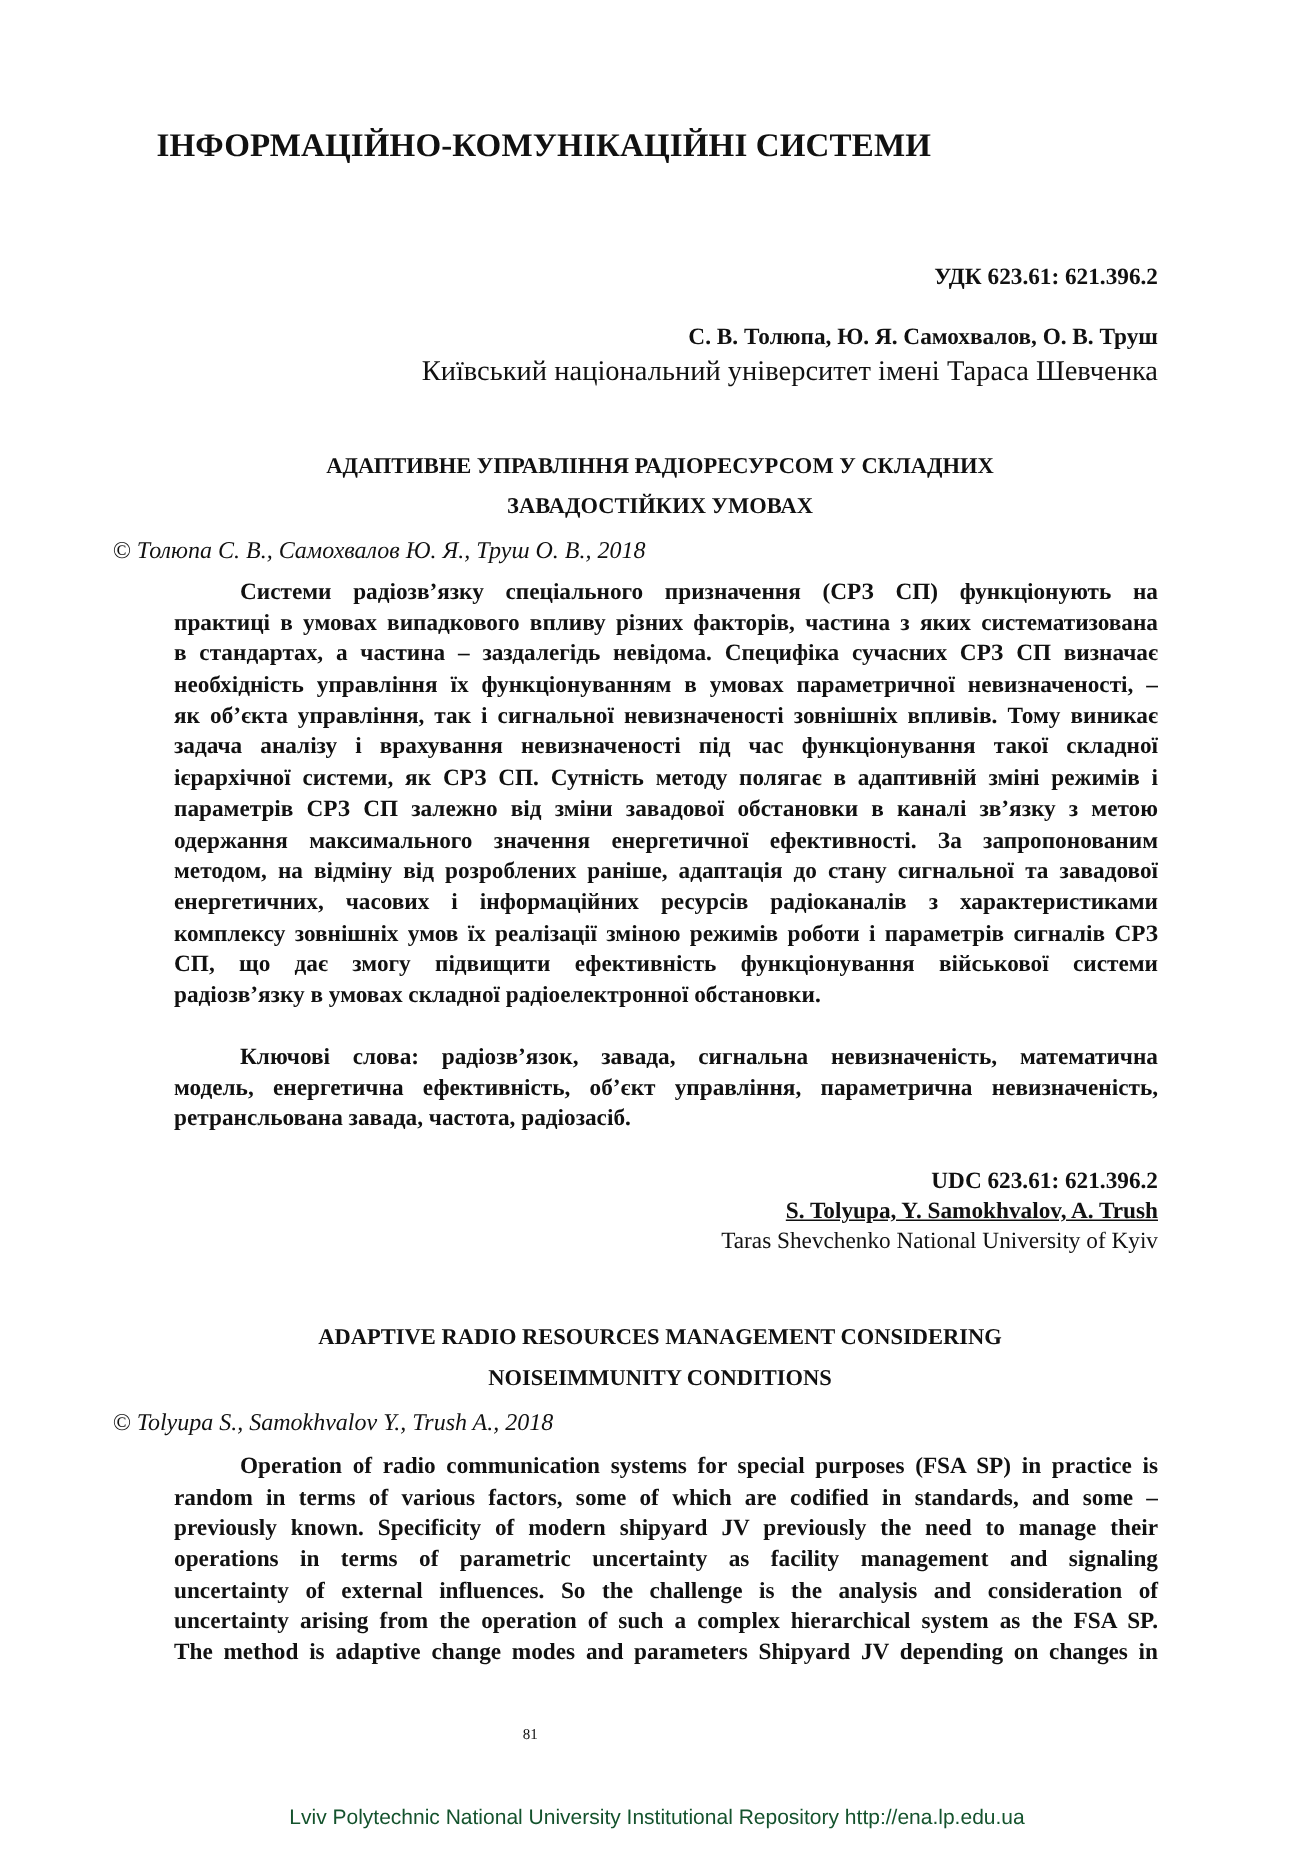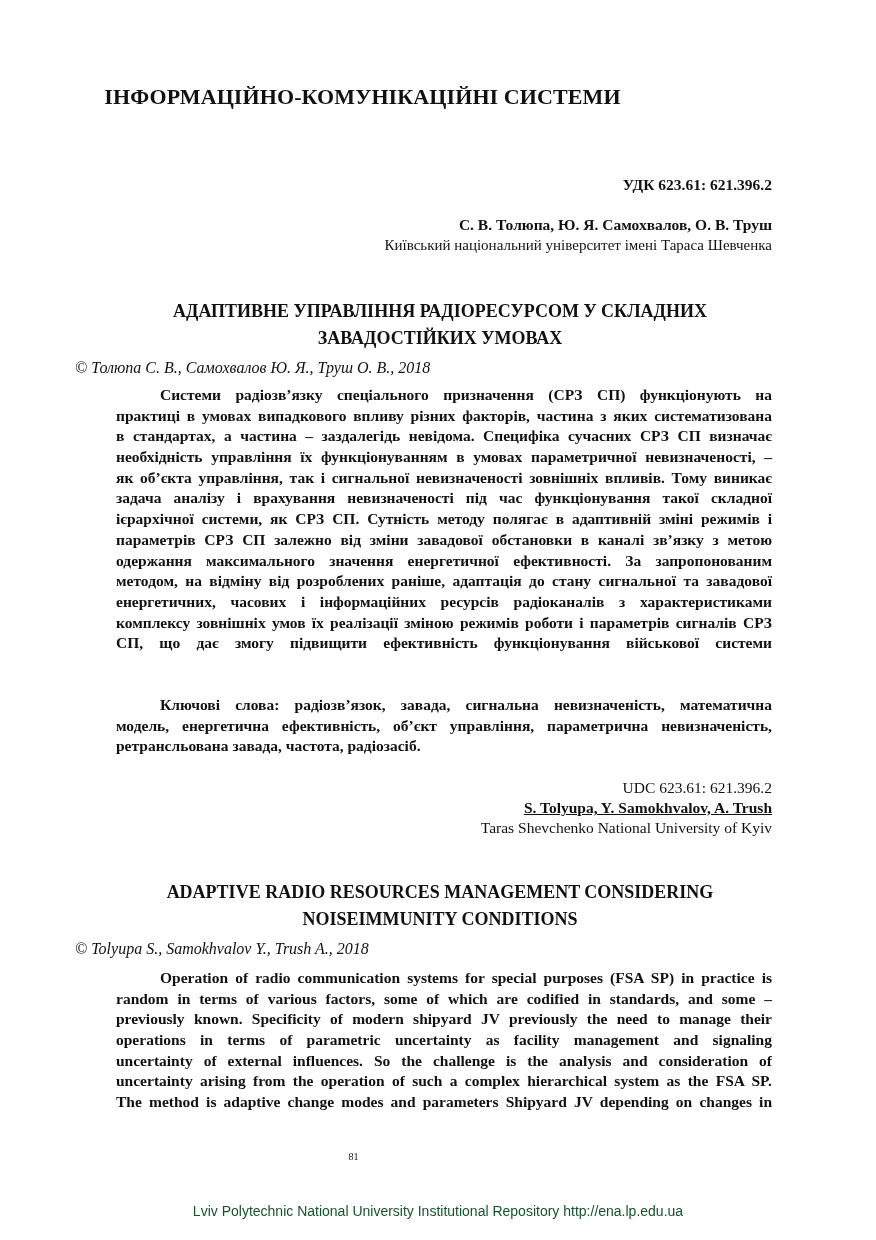--- a/index.html
+++ b/index.html
@@ -4,35 +4,35 @@
 <style>
   html, body { margin: 0; padding: 0; background: #ffffff; }
   body { width: 876px; height: 1240px; position: relative; overflow: hidden; color: #111; }
   .page { position: absolute; left: 0; top: 0; width: 876px; height: 1240px; background: #fff; }
   .serif { font-family: "Liberation Serif", "DejaVu Serif", serif; }
   .abs { position: absolute; white-space: nowrap; }
   .section-heading { left: 0; width: 725px; top: 84px; text-align: center; font-weight: bold; font-size: 22px; letter-spacing: 0.1px; }
   .right-block { right: 104px; text-align: right; }
   .udk { top: 176px; font-weight: bold; font-size: 15.5px; }
   .authors { top: 216px; font-weight: bold; font-size: 15.5px; }
-  .affil { top: 237px; font-size: 15px; }
-  .title { left: 60px; width: 760px; text-align: center; font-weight: bold; font-size: 18px; line-height: 27px; white-space: normal; }
+  .affil { top: 237px; font-size: 19px; }
+  .title { left: 60px; width: 760px; text-align: center; font-weight: bold; font-size: 15px; line-height: 27px; white-space: normal; }
   .title-uk { top: 298px; }
   .title-en { top: 879px; }
   .copyright { left: 75px; font-style: italic; font-size: 16px; }
   .copy-uk { top: 359px; }
   .copy-en { top: 940px; }
   .para { position: absolute; left: 116px; width: 656px; font-weight: bold; font-size: 15.5px; }
   .para .line { display: block; height: 20.7px; line-height: 20.7px; text-align: justify; text-align-last: justify; white-space: nowrap; overflow: visible; }
   .para .line.indent { padding-left: 44px; }
   .para .line.last { text-align-last: left; }
   .abstract-uk { top: 385px; }
   .keywords-uk { top: 695px; }
   .abstract-en { top: 968px; }
-  .udc-en { top: 779px; font-weight: normal; font-size: 15.5px; margin-left: 33px; }
+  .udc-en { top: 779px; font-weight: bold; font-size: 15.5px; margin-left: 33px; }
   .authors-en { top: 799px; font-weight: bold; font-size: 15.5px; text-decoration: underline; }
   .affil-en { top: 819px; font-size: 15.5px; }
   .page-number { left: 0; width: 707px; top: 1151px; text-align: center; font-size: 10px; }
   .footer { left: 0; width: 876px; top: 1203px; text-align: center; font-family: "Liberation Sans", "DejaVu Sans", sans-serif; font-size: 14px; color: #14532d; }
 </style>
 </head>
 <body>
 
 <div class="page serif">
 
@@ -56,20 +56,21 @@
     <span class="line">необхідність управління їх функціонуванням в умовах параметричної невизначеності, –</span>
     <span class="line">як об’єкта управління, так і сигнальної невизначеності зовнішніх впливів. Тому виникає</span>
     <span class="line">задача аналізу і врахування невизначеності під час функціонування такої складної</span>
     <span class="line">ієрархічної системи, як СРЗ СП. Сутність методу полягає в адаптивній зміні режимів і</span>
     <span class="line">параметрів СРЗ СП залежно від зміни завадової обстановки в каналі зв’язку з метою</span>
     <span class="line">одержання максимального значення енергетичної ефективності. За запропонованим</span>
     <span class="line">методом, на відміну від розроблених раніше, адаптація до стану сигнальної та завадової</span>
     <span class="line">енергетичних, часових і інформаційних ресурсів радіоканалів з характеристиками</span>
     <span class="line">комплексу зовнішніх умов їх реалізації зміною режимів роботи і параметрів сигналів СРЗ</span>
     <span class="line">СП, що дає змогу підвищити ефективність функціонування військової системи</span>
+    <span class="line last">радіозв’язку в умовах складної радіоелектронної обстановки.</span>
   </div>
 
   <div class="para keywords-uk">
     <span class="line indent">Ключові слова: радіозв’язок, завада, сигнальна невизначеність, математична</span>
     <span class="line">модель, енергетична ефективність, об’єкт управління, параметрична невизначеність,</span>
     <span class="line last">ретрансльована завада, частота, радіозасіб.</span>
   </div>
 
   <div class="abs right-block udc-en">UDC 623.61: 621.396.2</div>
   <div class="abs right-block authors-en">S. Tolyupa, Y. Samokhvalov, A. Trush</div>

